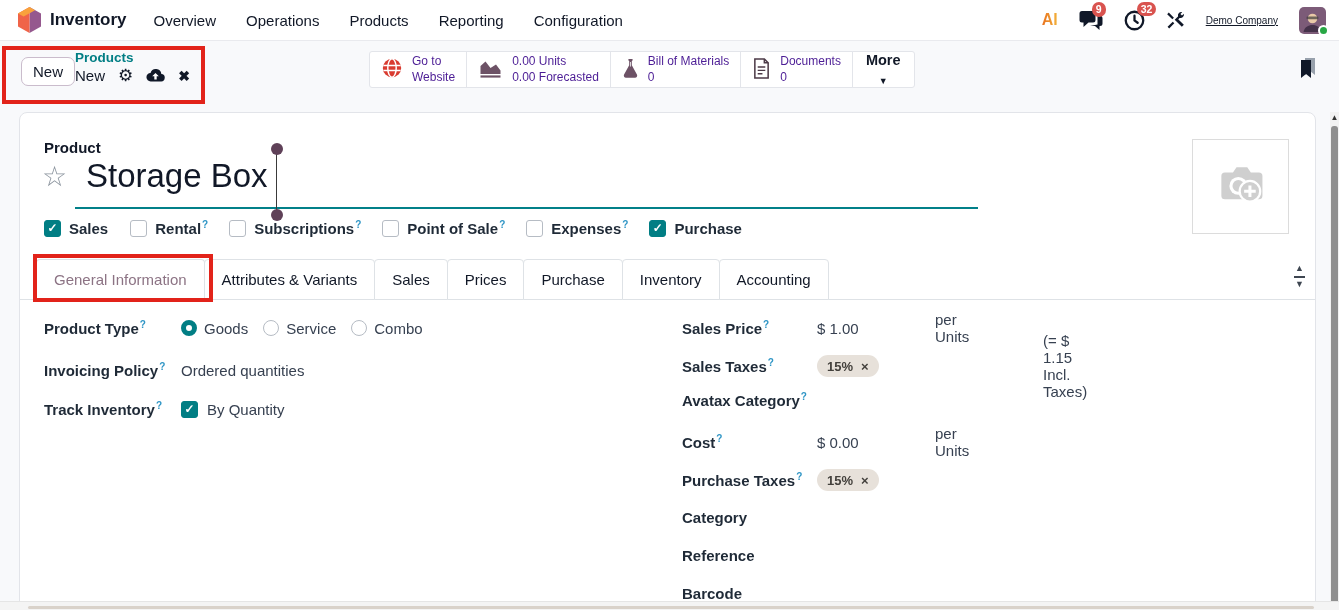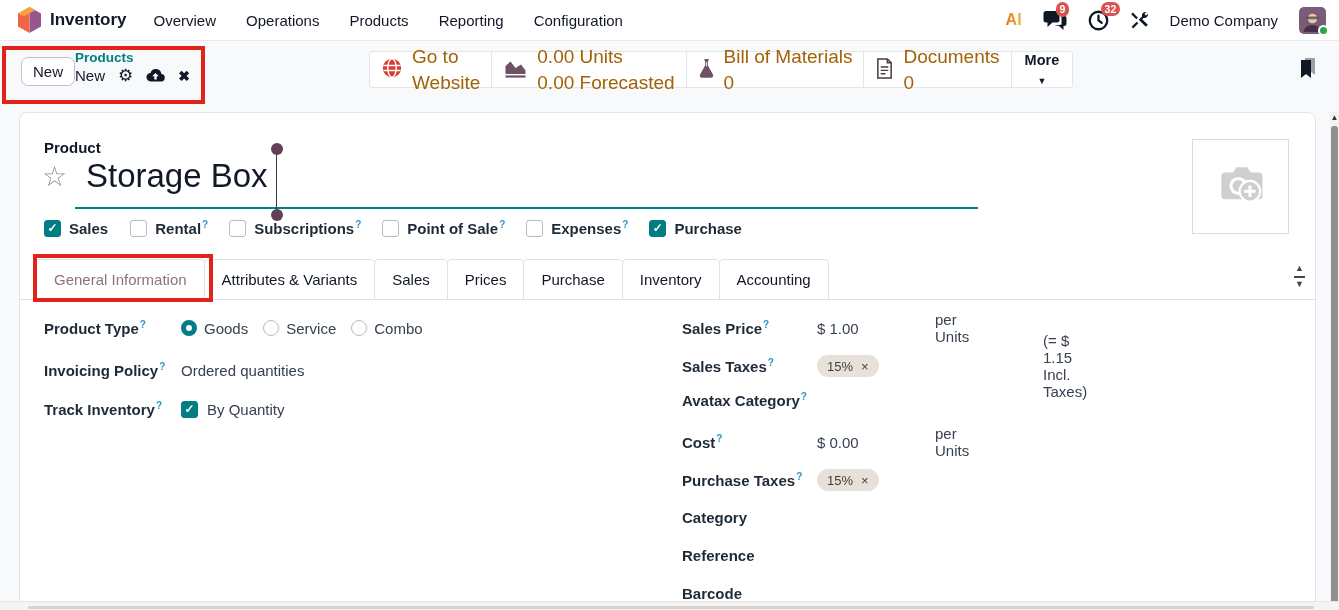--- a/index.html
+++ b/index.html
@@ -13,21 +13,21 @@
   .logo{margin-left:18px;display:inline-flex;}
   .app-name{font-size:17px;font-weight:700;margin-left:9px;}
   .menus{display:flex;gap:30px;margin-left:27px;font-size:15px;}
   .menu{cursor:pointer;}
   .nav-right{margin-left:auto;display:flex;align-items:center;gap:21px;margin-right:13px;}
   .ai{font-weight:800;font-size:16px;background:linear-gradient(90deg,#e8711f,#f3b33a);
       -webkit-background-clip:text;background-clip:text;color:transparent;cursor:pointer;}
   .nav-icon{position:relative;display:inline-flex;cursor:pointer;}
   .badge{position:absolute;top:-8px;left:13px;background:#d9534f;color:#fff;font-size:10.5px;
          font-weight:700;min-width:12px;text-align:center;padding:2px 4px;border-radius:9px;line-height:1;}
-  .company{font-size:15px;cursor:pointer;}
+  .company{font-size:10px;cursor:pointer;text-decoration:underline;}
   .avatar{position:relative;width:27px;height:27px;display:inline-block;cursor:pointer;}
   .status-dot{position:absolute;right:-3px;bottom:-2px;width:11px;height:11px;background:#28a745;
               border:2px solid #fff;border-radius:50%;}
 
   
   .annotation{position:absolute;border:4px solid #e2231a;z-index:40;pointer-events:none;}
   .ann-breadcrumb{left:2px;top:46px;width:203px;height:58px;}
   .new-btn{position:absolute;left:21px;top:57px;height:29px;padding:0 11px;background:#fff;
            border:1px solid #cabccc;border-radius:7px;font-size:15px;color:#111827;
            font-family:inherit;cursor:pointer;z-index:5;}
@@ -35,21 +35,21 @@
   .bc-parent{color:#017e84;font-size:13.5px;font-weight:600;cursor:pointer;}
   .bc-row{display:flex;align-items:center;gap:13px;margin-top:2px;}
   .bc-current{font-size:15px;}
   .bc-icon{cursor:pointer;line-height:1;display:inline-flex;align-items:center;color:#111827;}
   .gear{font-size:17px;}
   .discard{font-weight:700;font-size:14px;}
   .stat-buttons{position:absolute;left:369px;top:51px;display:flex;z-index:5;}
   .stat-btn{display:flex;align-items:center;gap:9px;background:#fff;border:1px solid #e3e5ea;
             padding:3px 11px;margin-right:-1px;font-family:inherit;cursor:pointer;height:37px;}
   .stat-btn:first-child{border-radius:3px 0 0 3px;}
-  .stat-text{text-align:left;font-size:19px;color:#a16207;line-height:1.32;}
+  .stat-text{text-align:left;font-size:12px;color:#4c1d95;line-height:1.32;}
   .more-btn{font-size:14.5px;font-weight:600;color:#111827;gap:8px;padding:0 13px;border-radius:0 3px 3px 0;flex-direction:column;}
   .caret{font-size:9px;color:#111827;}
   .bookmark{position:absolute;left:1298px;top:57px;cursor:pointer;z-index:5;}
 
   
   .sheet{position:absolute;left:19px;top:112px;width:1297px;height:498px;background:#fff;
          border:1px solid #e2e4e9;border-radius:8px 8px 0 0;z-index:1;}
   .product-label{position:absolute;left:24px;top:26px;font-size:15px;font-weight:600;}
   .star{position:absolute;left:22px;top:50px;font-size:28px;color:#8b949e;cursor:pointer;line-height:1;}
   .title{position:absolute;left:66px;top:44px;font-size:33px;color:#111827;white-space:nowrap;cursor:text;}
@@ -83,21 +83,21 @@
   .flabel{width:137px;font-weight:600;color:#1f2a37;flex-shrink:0;cursor:default;}
   .frow.colR .flabel{width:135px;}
   .fvalue{cursor:text;}
   .money{width:118px;}
   .abs{position:absolute;}
   .radio-group{display:flex;align-items:center;gap:15px;}
   .radio-opt{display:flex;align-items:center;gap:7px;cursor:pointer;}
   .radio{width:16px;height:16px;border-radius:50%;border:1px solid #b6bcc4;background:#fff;flex-shrink:0;}
   .radio.checked{border:5px solid #017e84;}
   .tag{display:inline-flex;align-items:center;gap:8px;height:22px;padding:0 10px;border-radius:12px;
-       background:#e7e1da;color:#43403c;font-size:13px;font-weight:400;cursor:pointer;}
+       background:#e7e1da;color:#43403c;font-size:13px;font-weight:700;cursor:pointer;}
   .tag-x{font-size:13px;cursor:pointer;color:#43403c;}
   .img-box{position:absolute;left:1172px;top:26px;width:97px;height:95px;border:1px solid #dcdcdc;
            display:flex;align-items:center;justify-content:center;cursor:pointer;background:#fff;}
 
   
   .vscroll{position:absolute;left:1330px;top:112px;width:9px;height:498px;background:#f2f2f2;z-index:6;}
   .varrow{position:absolute;left:0;top:1px;width:9px;text-align:center;font-size:8px;color:#333;cursor:pointer;}
   .vthumb{position:absolute;left:1px;top:14px;width:7px;height:482px;background:#8f8f8f;border-radius:3px;cursor:grab;}
   .hscroll{position:absolute;left:0;top:601px;width:1339px;height:9px;background:#f4f4f4;border-top:1px solid #e5e5e5;z-index:6;}
   .hthumb{position:absolute;left:28px;top:4px;width:1286px;height:3px;background:#d9d2ca;border-radius:2px;cursor:grab;}

